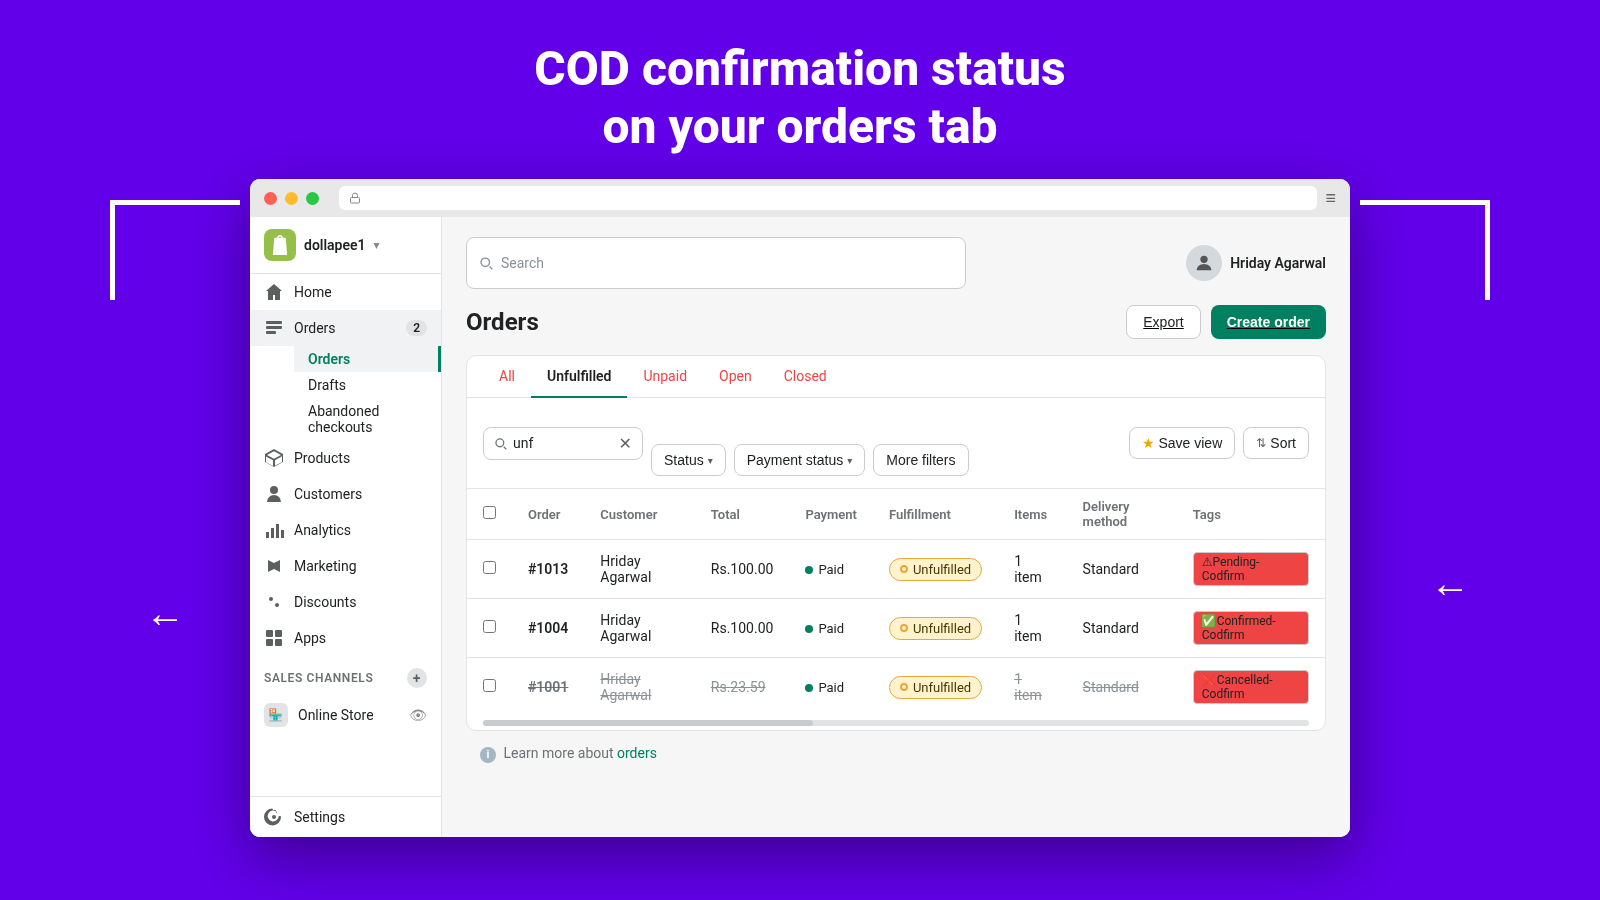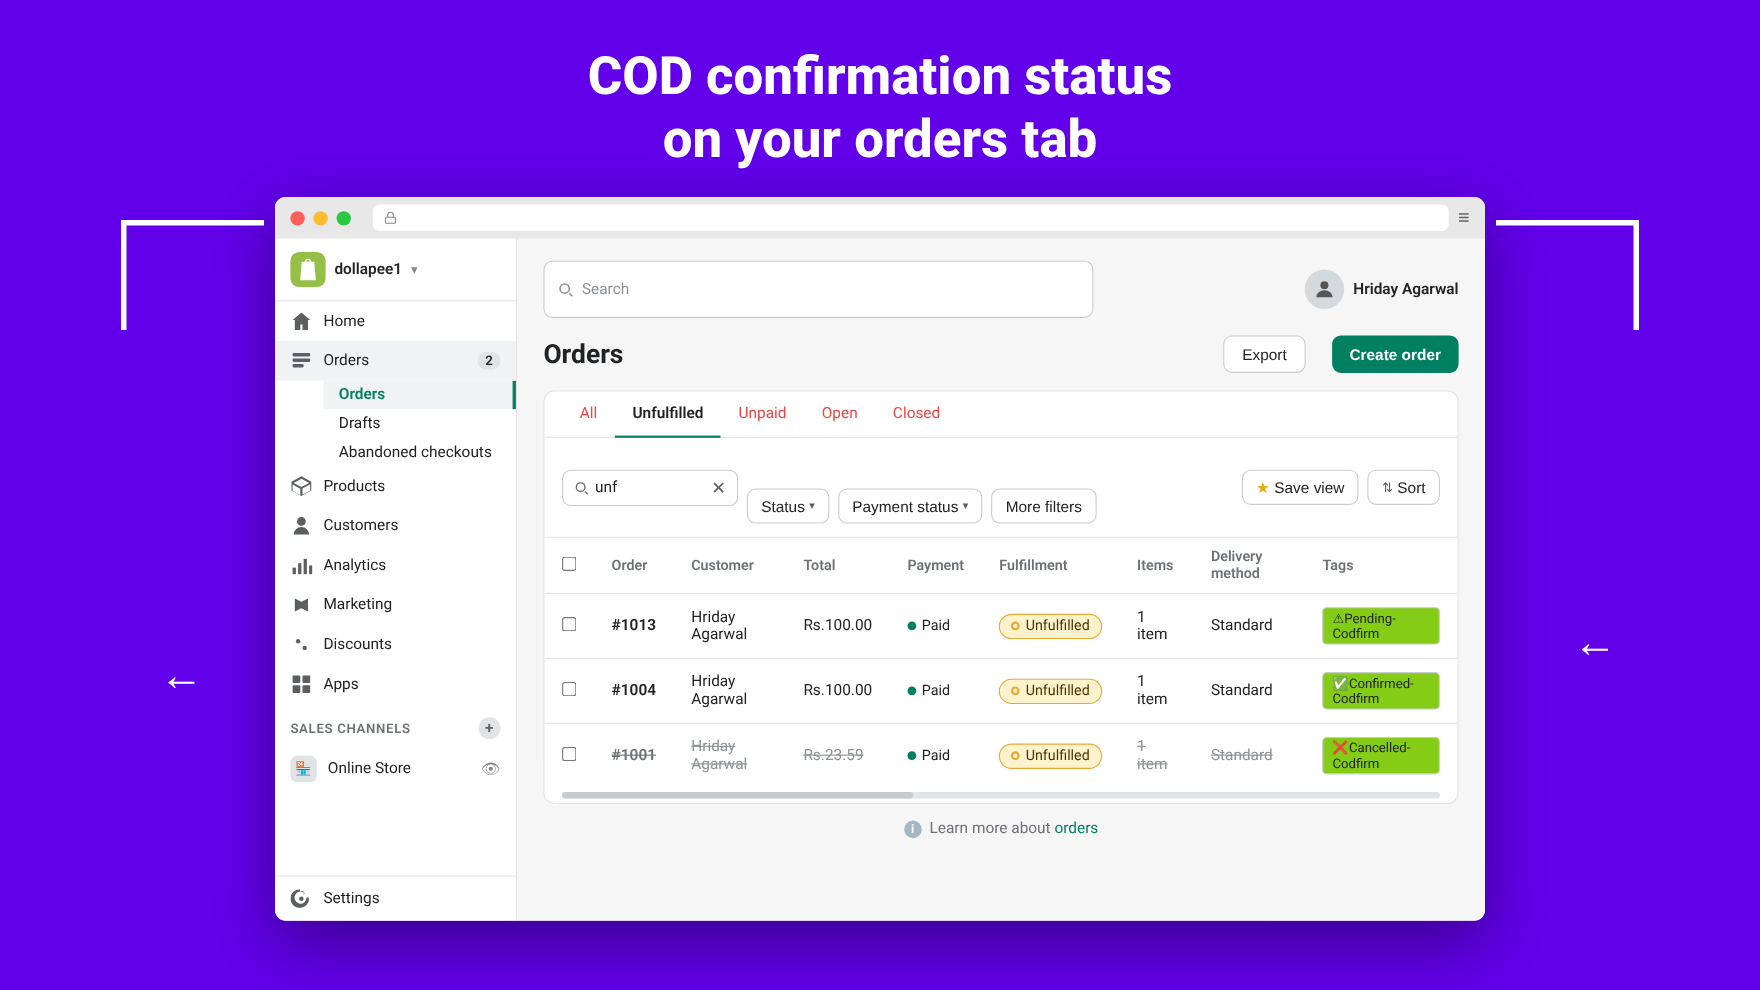--- a/index.html
+++ b/index.html
@@ -103,21 +103,21 @@
     }
 
     
     .admin-layout {
       display: flex;
       height: 620px;
     }
 
     
     .sidebar {
-      width: 220px;
+      width: 192px;
       background: #fff;
       border-right: 1px solid #e1e3e5;
       display: flex;
       flex-direction: column;
       padding-top: 0;
       justify-content: space-between;
     }
     .sidebar-header {
       display: flex;
       align-items: center;
@@ -291,21 +291,22 @@
       margin-bottom: 16px;
     }
     .page-title {
       font-size: 24px;
       font-weight: 700;
       color: #202223;
     }
     .header-actions {
       margin-left: auto;
       display: flex;
-      gap: 24px;
+      gap: 10px;
+      text-decoration: underline;
     }
     .btn-export {
       background: #fff;
       border: 1px solid #c9cccf;
       border-radius: 8px;
       padding: 8px 16px;
       font-size: 14px;
       font-weight: 500;
       color: #202223;
       cursor: pointer;
@@ -479,21 +480,21 @@
       width: 8px; height: 8px;
       border-radius: 50%;
       border: 2px solid #e8a838;
       background: transparent;
     }
 
     .tag {
       display: inline-flex;
       align-items: center;
       gap: 3px;
-      background: #84cc16;
+      background: #ef4444;
       border: 1px solid #c9cccf;
       border-radius: 4px;
       padding: 2px 8px;
       font-size: 12px;
       color: #202223;
     }
 
     .strikethrough-row td {
       color: #8c9196;
     }
@@ -511,21 +512,21 @@
     .scrollbar-thumb {
       height: 6px;
       width: 40%;
       background: #c9cccf;
       border-radius: 3px;
       position: absolute;
       left: 0;
     }
 
     .learn-more {
-      text-align: center;
+      text-align: left;
       padding: 14px;
       font-size: 14px;
       color: #6d7175;
     }
     .learn-more a {
       color: #008060;
       text-decoration: none;
     }
     .info-icon {
       display: inline-flex;

